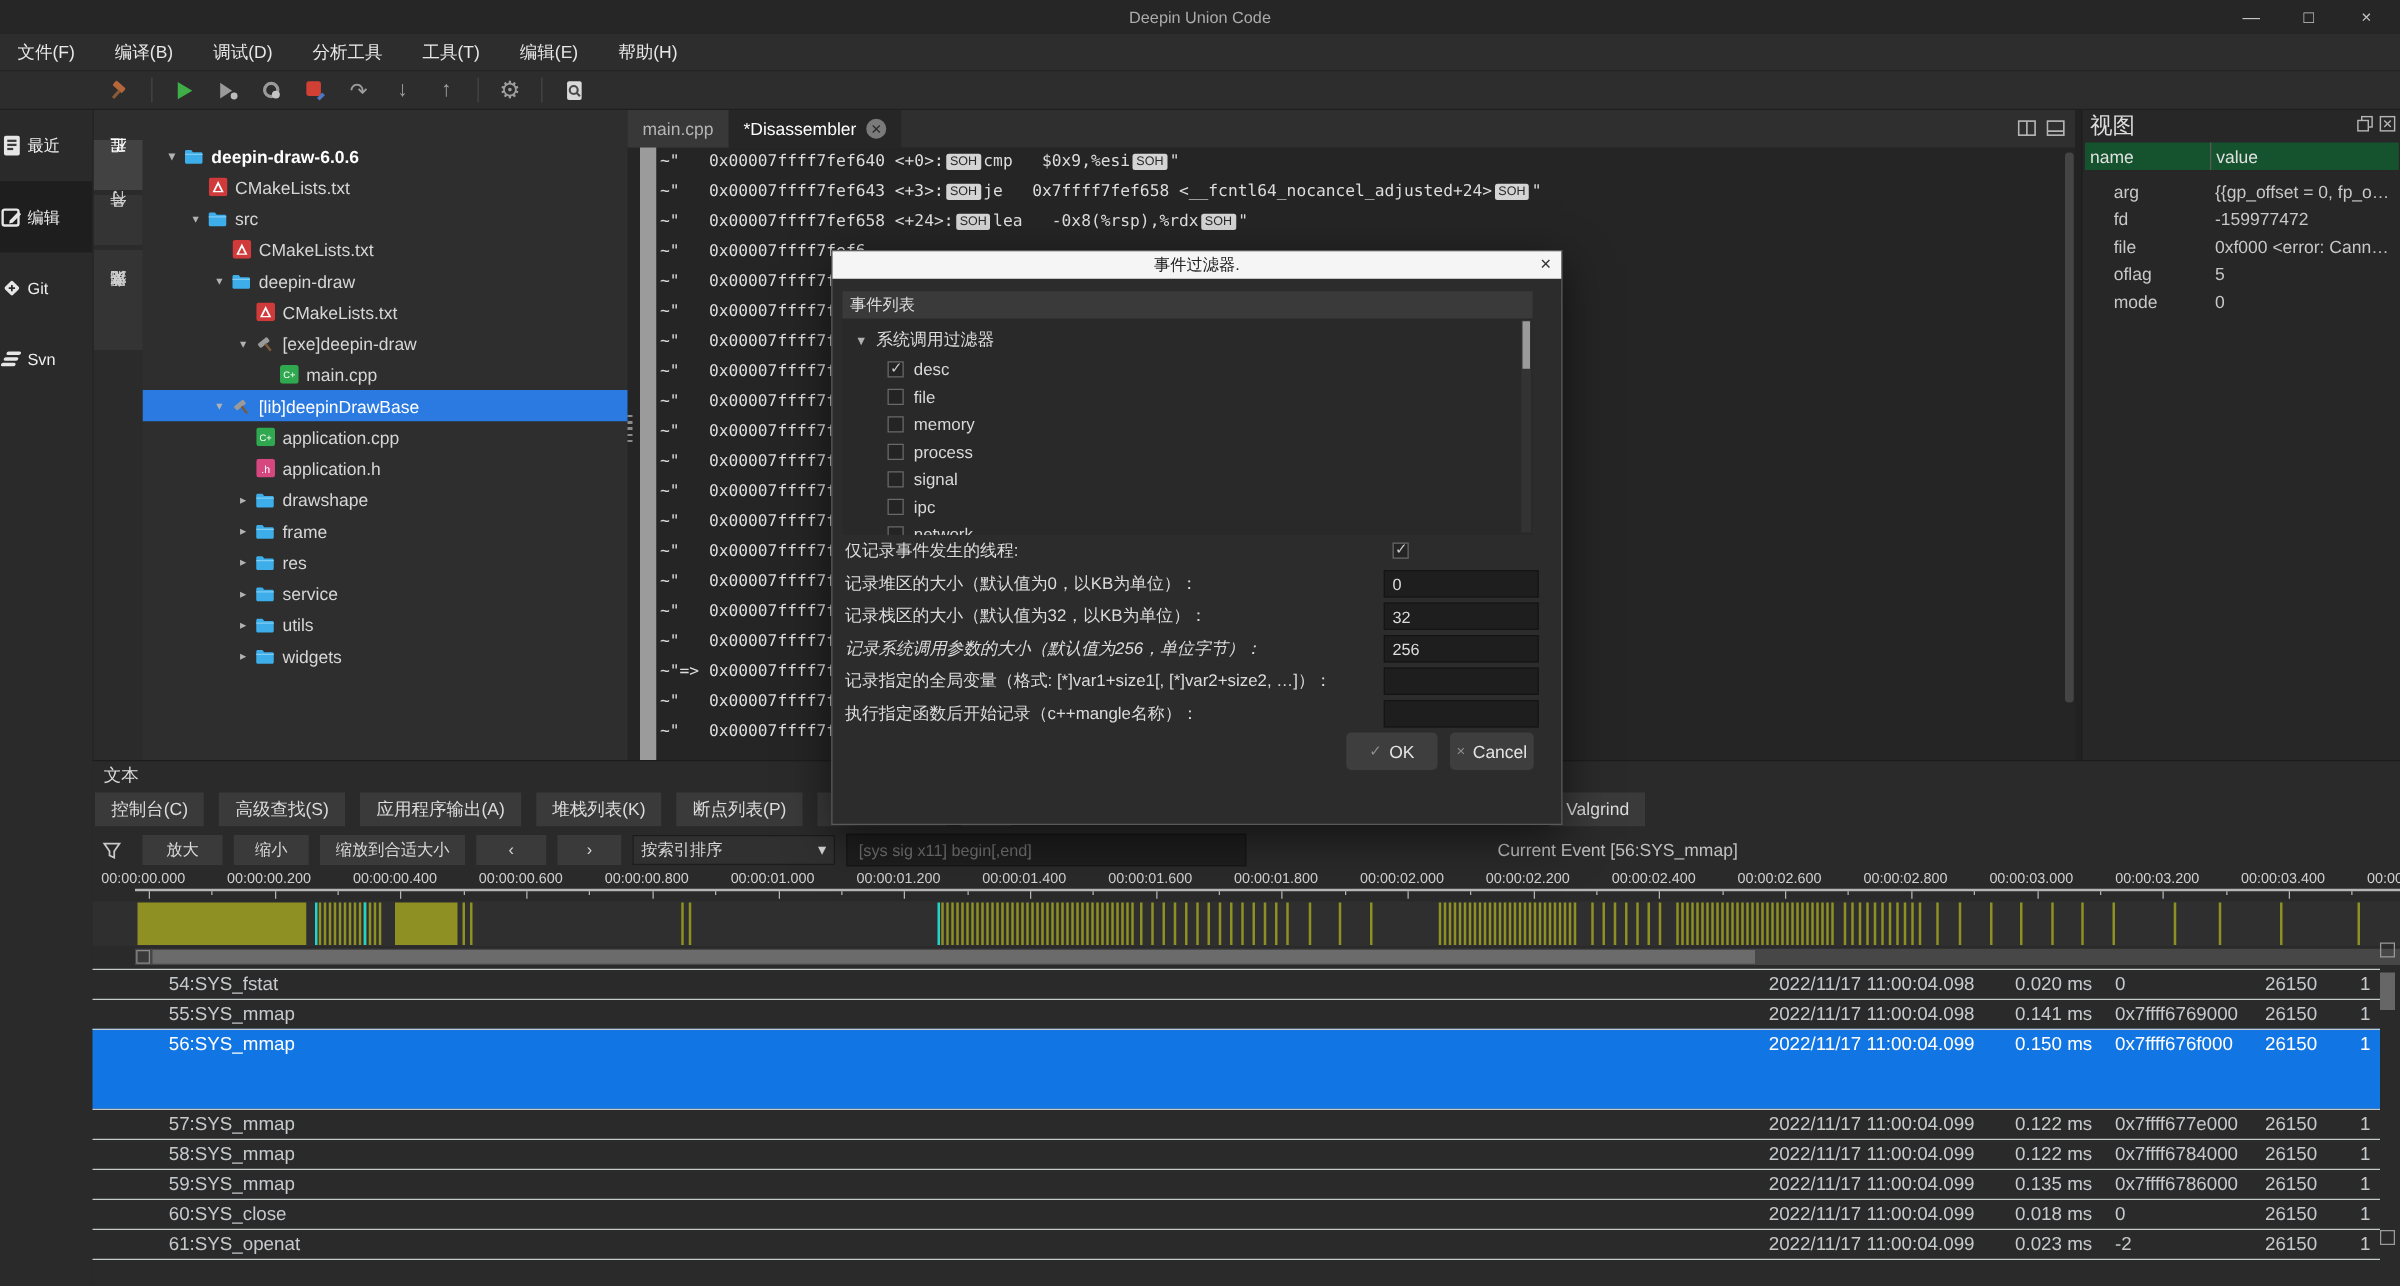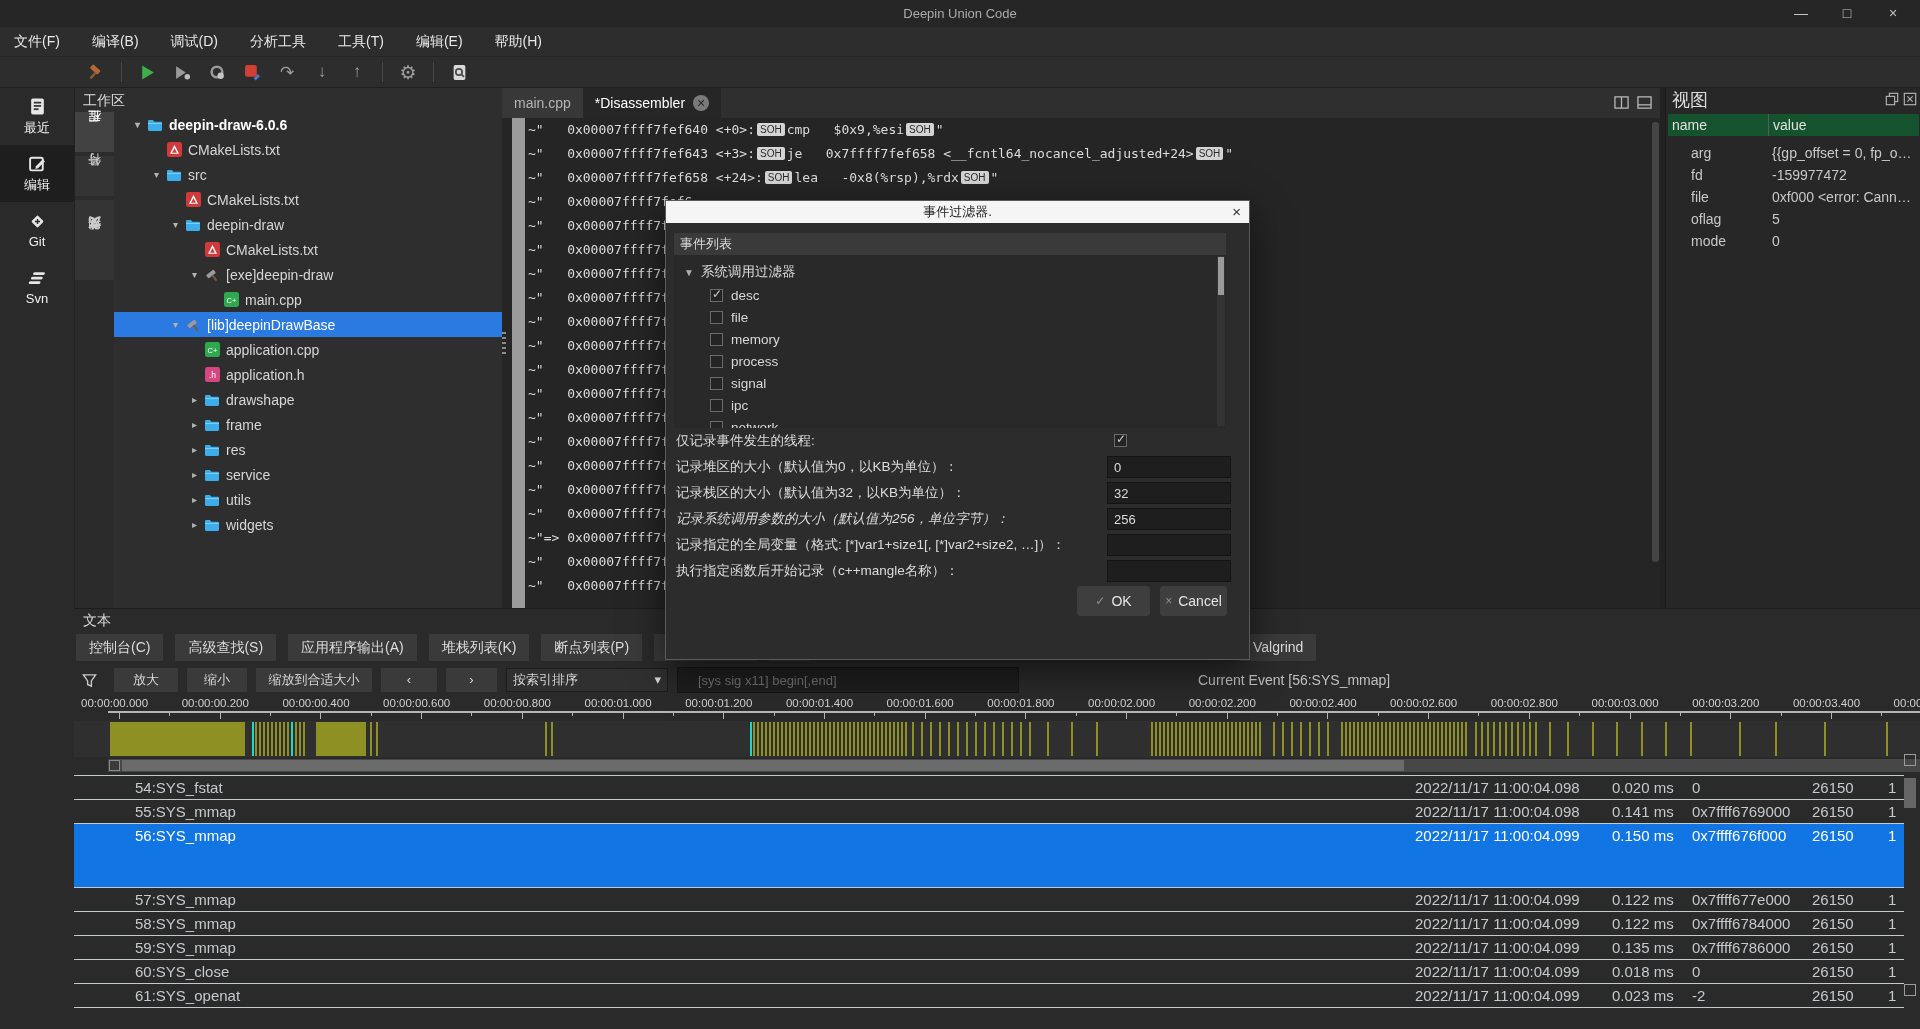--- a/index.html
+++ b/index.html
@@ -13,21 +13,21 @@
   .winbtn{width:46px;height:27px;text-align:center;line-height:26px;font-size:14px;color:#c4c4c4}
   .menubar{left:0;top:27px;width:1920px;height:30px;background:#2d2d2d;display:flex;align-items:center;
            padding-left:14px;gap:32px;box-sizing:border-box;border-bottom:1px solid #242424}
   .menuitem{font-size:14px;color:#e8e8e8}
   .toolbar{left:0;top:57px;width:1920px;height:31px;background:#2d2d2d;display:flex;align-items:center;
            padding-left:86px;gap:15px;box-sizing:border-box;border-bottom:1px solid #202020}
   .tbicon{width:20px;height:20px;display:flex;align-items:center;justify-content:center;font-size:17px;color:#9e9e9e}
   .tbdivider{width:1px;height:20px;background:#474747}
   
   .activitybar{left:0;top:88px;width:74px;height:941px;background:#2a2a2a}
-  .actitem{width:74px;height:57px;display:flex;flex-direction:column;align-items:center;justify-content:center;gap:3px}
+  .actitem{width:74px;height:57px;display:flex;flex-direction:row;align-items:center;gap:3px}
   .actitem.active{background:#1e1e1e}
   .actitem .lbl{font-size:13px;color:#f0f0f0}
   
   .workspace{left:74px;top:88px;width:428px;height:520px;background:#2e2e2e;border-left:1px solid #222}
   .wsheader{left:0;top:0;width:428px;height:24px}
   .wsheader .t{margin-left:8px;line-height:24px;font-size:14px;color:#dcdcdc}
   .sidetabs{left:0;top:24px;width:39px;height:496px;background:#2b2b2b}
   .sidetab{width:39px;box-sizing:border-box;display:flex;align-items:center;justify-content:center;
            color:#cfcfcf;font-size:13px;background:#343434;margin-bottom:4px}
   .sidetab span{writing-mode:vertical-rl;transform:rotate(180deg)}
@@ -70,21 +70,21 @@
   .bottompanel{left:74px;top:608px;width:1846px;height:421px;background:#2a2a2a;border-top:1px solid #1d1d1d}
   .bp-title{left:9px;top:1px;font-size:14px;color:#dcdcdc;line-height:20px}
   .bptabs{left:2px;top:22px;height:32px;display:flex;gap:12px;align-items:flex-start}
   .bptab{background:#3a3a3a;color:#dcdcdc;font-size:14px;line-height:27px;padding:0 13px;margin-top:3px;white-space:nowrap}
   .valgrindtab{left:1166px;top:25px;background:#3a3a3a;color:#dcdcdc;font-size:14px;line-height:27px;padding:0 13px}
   .bptoolbar{left:0;top:56px;width:1846px;height:30px;display:flex;align-items:center;gap:9px;padding-left:6px;box-sizing:border-box}
   .bpbtn{background:#3a3a3a;color:#d8d8d8;font-size:13px;line-height:24px;padding:0 12px;text-align:center;white-space:nowrap}
   .bpdrop{background:#303030;border:1px solid #1c1c1c;color:#d8d8d8;font-size:13px;line-height:22px;
           width:148px;padding:0 6px;display:flex;justify-content:space-between}
   .bpsearch{width:300px;height:24px;background:#1e1e1e;border:1px solid #161616;color:#8a8a8a;font-size:13px;
-            padding:0 20px;font-family:"Liberation Sans",sans-serif}
+            padding:0 9px;font-family:"Liberation Sans",sans-serif}
   .bpsearch::placeholder{color:#707070}
   .currentevent{left:1124px;top:56px;line-height:30px;font-size:14px;color:#c0c0c0}
   .ruler{left:0;top:88px;width:1846px;height:24px}
   .rtick{position:absolute;top:0;font-size:11.5px;color:#d0d0d0;white-space:nowrap}
   .rline{position:absolute;left:34px;right:0;top:14px;height:2px;background:#b5b5b5}
   .rmark{position:absolute;top:16px;width:1px;background:#b5b5b5}
   .band{left:0;top:112px;width:1846px;height:36px;background:#2f2f2f;overflow:hidden}
   .bar{position:absolute;top:1px;height:34px}
   .hscroll{left:34px;top:150px;width:1812px;height:13px;background:#474747}
   .hthumb{position:absolute;left:14px;top:1px;width:1282px;height:11px;background:#6b6b6b}
@@ -228,23 +228,20 @@
             <rect x="5" y="7.3" width="11" height="2.7" rx="1.3"></rect>
             <rect x="4" y="11.6" width="11" height="2.7" rx="1.3"></rect>
           </g>
         </svg>
       </span>
       <span class="lbl">Svn</span>
     </div>
   </div>
 
 <div class="abs workspace">
-  <div class="abs wsheader">
-    <div class="t">工作区</div>
-  </div>
   <div class="abs sidetabs" id="sidetabs">
       <div class="sidetab active" style="height: 40px;">
         <span>工程</span>
       </div>
       <div class="sidetab" style="height: 40px;">
         <span>符号</span>
       </div>
       <div class="sidetab" style="height: 80px;">
         <span>文件浏览器</span>
       </div>

